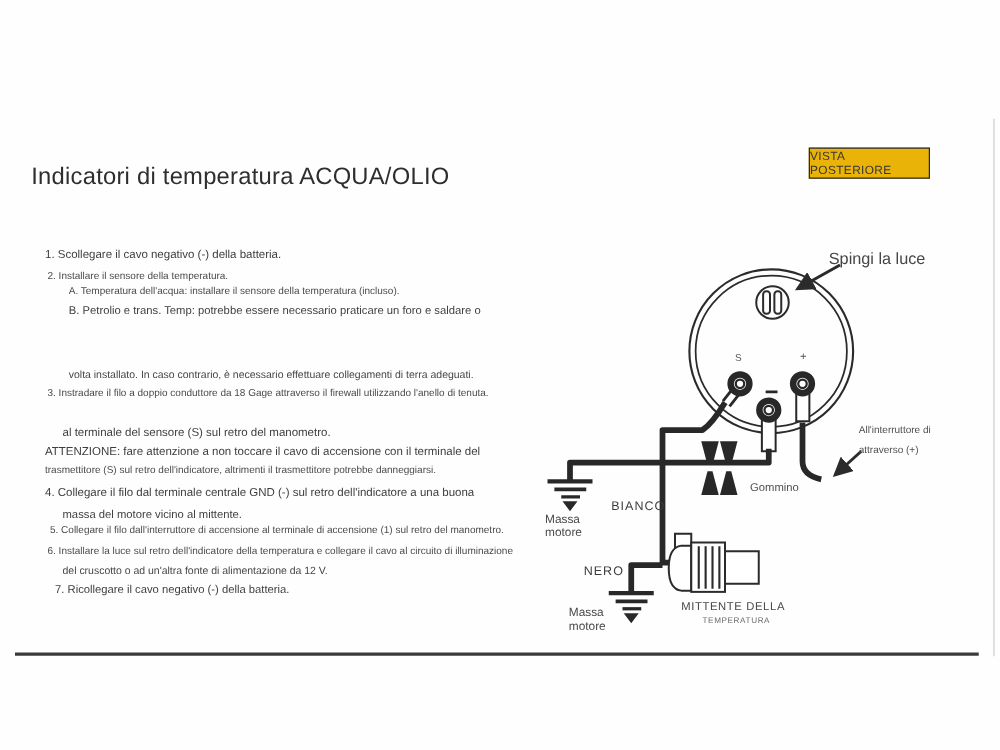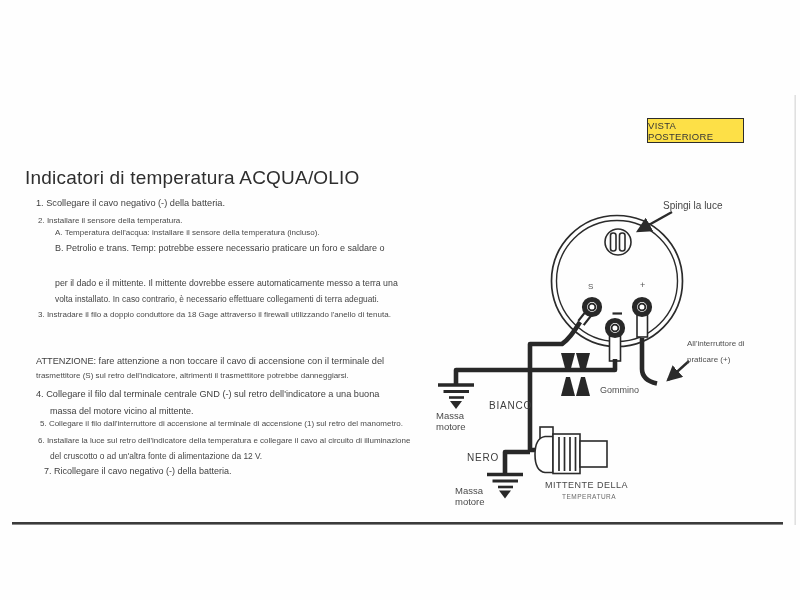--- a/index.html
+++ b/index.html
@@ -2,49 +2,49 @@
 <html><head>
 <meta charset="utf-8">
 <style>
   html,body{margin:0;padding:0;background:#e8e8e8;}
   #page{
     position:relative;width:800px;height:600px;background:#fefefe;overflow:hidden;
     font-family:"Liberation Sans","DejaVu Sans",sans-serif;color:#3c3c3c;
   }
   #doc-title{
     position:absolute;left:25px;top:131px;font-size:19px;letter-spacing:.2px;
-    color:#2e2e2e;white-space:nowrap;margin-top:36px;
+    color:#2e2e2e;white-space:nowrap;
   }
   #rear-view-badge{
     position:absolute;left:647px;top:118px;width:97px;height:25px;
     border:1.6px solid #2c2c2c;display:flex;align-items:center;justify-content:center;
-    font-size:9.5px;letter-spacing:.3px;color:#363636;background:#fde047;box-sizing:border-box;
+    font-size:9.5px;letter-spacing:.3px;color:#363636;background:#eab308;box-sizing:border-box;
   }
   .ins{position:absolute;white-space:nowrap;color:#424242;line-height:1.1;}
   .lbl{position:absolute;white-space:nowrap;line-height:1.15;}
   svg{position:absolute;left:0;top:0;}
 </style>
 </head>
 <body>
 
 <div id="page">
 
   <div id="doc-title">Indicatori di temperatura ACQUA/OLIO</div>
 
   <div id="rear-view-badge">
     <span>VISTA POSTERIORE</span>
   </div>
 
   <div class="ins" style="left:36px;top:198px;font-size:9.2px;color:#3e3e3e">1. Scollegare il cavo negativo (-) della batteria.</div>
   <div class="ins" style="left:38px;top:217px;font-size:8px;color:#4a4a4a">2. Installare il sensore della temperatura.</div>
   <div class="ins" style="left:55px;top:229px;font-size:8px;color:#4a4a4a">A. Temperatura dell'acqua: installare il sensore della temperatura (incluso).</div>
   <div class="ins" style="left:55px;top:244px;font-size:9px;color:#3e3e3e">B. Petrolio e trans. Temp: potrebbe essere necessario praticare un foro e saldare o</div>
-  <div class="ins" style="left:55px;top:279px;font-size:8.8px;color:#3e3e3e">per il dado e il mittente. Il mittente dovrebbe essere automaticamente messo a terra una</div>
   <div class="ins" style="left:55px;top:295px;font-size:8.4px;color:#464646">volta installato. In caso contrario, è necessario effettuare collegamenti di terra adeguati.</div>
   <div class="ins" style="left:38px;top:311px;font-size:8px;color:#4a4a4a">3. Instradare il filo a doppio conduttore da 18 Gage attraverso il firewall utilizzando l'anello di tenuta.</div>
+  <div class="ins" style="left:50px;top:341px;font-size:9.2px;color:#3e3e3e">al terminale del sensore (S) sul retro del manometro.</div>
   <div class="ins" style="left:36px;top:356px;font-size:9.2px;color:#3e3e3e">ATTENZIONE: fare attenzione a non toccare il cavo di accensione con il terminale del</div>
   <div class="ins" style="left:36px;top:372px;font-size:8px;color:#4a4a4a">trasmettitore (S) sul retro dell'indicatore, altrimenti il trasmettitore potrebbe danneggiarsi.</div>
   <div class="ins" style="left:36px;top:389px;font-size:9.2px;color:#3e3e3e">4. Collegare il filo dal terminale centrale GND (-) sul retro dell'indicatore a una buona</div>
   <div class="ins" style="left:50px;top:407px;font-size:9px;color:#3e3e3e">massa del motore vicino al mittente.</div>
   <div class="ins" style="left:40px;top:420px;font-size:8px;color:#4a4a4a">5. Collegare il filo dall'interruttore di accensione al terminale di accensione (1) sul retro del manometro.</div>
   <div class="ins" style="left:38px;top:437px;font-size:8px;color:#4a4a4a">6. Installare la luce sul retro dell'indicatore della temperatura e collegare il cavo al circuito di illuminazione</div>
   <div class="ins" style="left:50px;top:452px;font-size:8.4px;color:#464646">del cruscotto o ad un'altra fonte di alimentazione da 12 V.</div>
   <div class="ins" style="left:44px;top:467px;font-size:9px;color:#3e3e3e">7. Ricollegare il cavo negativo (-) della batteria.</div>
 
   <svg width="800" height="600" viewBox="0 0 800 600">
@@ -121,25 +121,25 @@
       <rect x="580" y="441" width="27" height="26"></rect>
     </g>
 
     <line x1="672" y1="212" x2="638" y2="231" stroke="#2b2b2b" stroke-width="2.4" marker-end="url(#arr)"></line>
     <line x1="689" y1="361" x2="668" y2="380" stroke="#2b2b2b" stroke-width="2.4" marker-end="url(#arr)"></line>
 
     <rect x="12" y="522" width="771" height="2.6" fill="#3b3b3b"></rect>
     <rect x="794.5" y="95" width="1.3" height="430" fill="#d9d9d9"></rect>
   </svg>
 
-  <div class="lbl" style="left:663px;top:200px;font-size:10px;color:#454545">Spingi la luce</div>
+  <div class="lbl" style="left:663px;top:200px;font-size:13px;color:#454545">Spingi la luce</div>
   <div class="lbl" style="left:588px;top:282px;font-size:8px;color:#555">S</div>
   <div class="lbl" style="left:640px;top:280px;font-size:9px;color:#555">+</div>
   <div class="lbl" style="left:687px;top:339px;font-size:8px;color:#4f4f4f">All'interruttore di</div>
-  <div class="lbl" style="left:687px;top:355px;font-size:8px;color:#4f4f4f">praticare (+)</div>
+  <div class="lbl" style="left:687px;top:355px;font-size:8px;color:#4f4f4f">attraverso (+)</div>
   <div class="lbl" style="left:600px;top:385px;font-size:9px;color:#4f4f4f">Gommino</div>
   <div class="lbl" style="left:489px;top:400px;font-size:10px;letter-spacing:.8px;color:#3d3d3d">BIANCO</div>
   <div class="lbl" style="left:467px;top:452px;font-size:10px;letter-spacing:.8px;color:#3d3d3d">NERO</div>
   <div class="lbl" style="left:436px;top:411px;font-size:9.5px;color:#4a4a4a">
     <div>Massa</div>
     <div>motore</div>
   </div>
   <div class="lbl" style="left:455px;top:486px;font-size:9.5px;color:#4a4a4a">
     <div>Massa</div>
     <div>motore</div>

